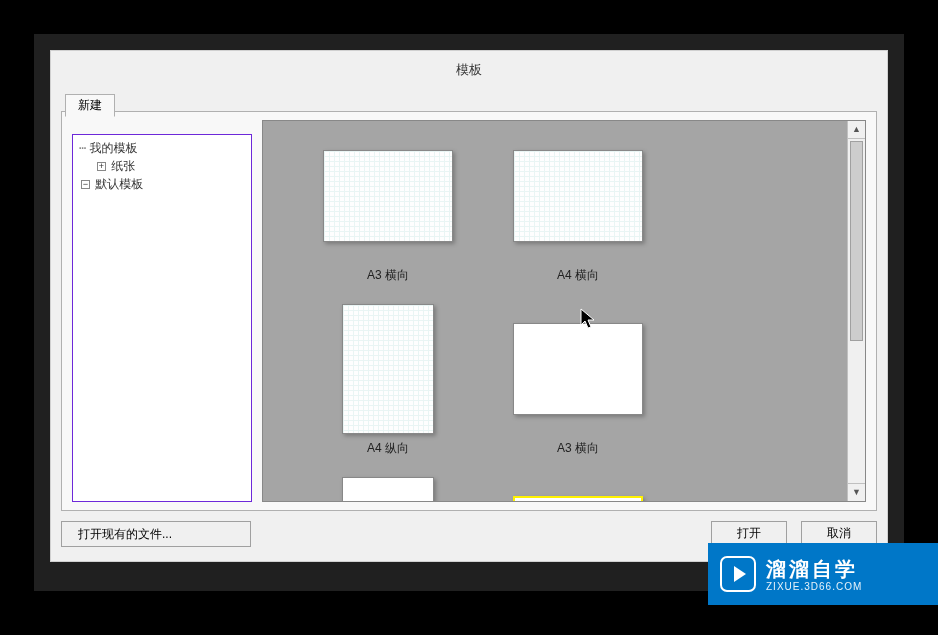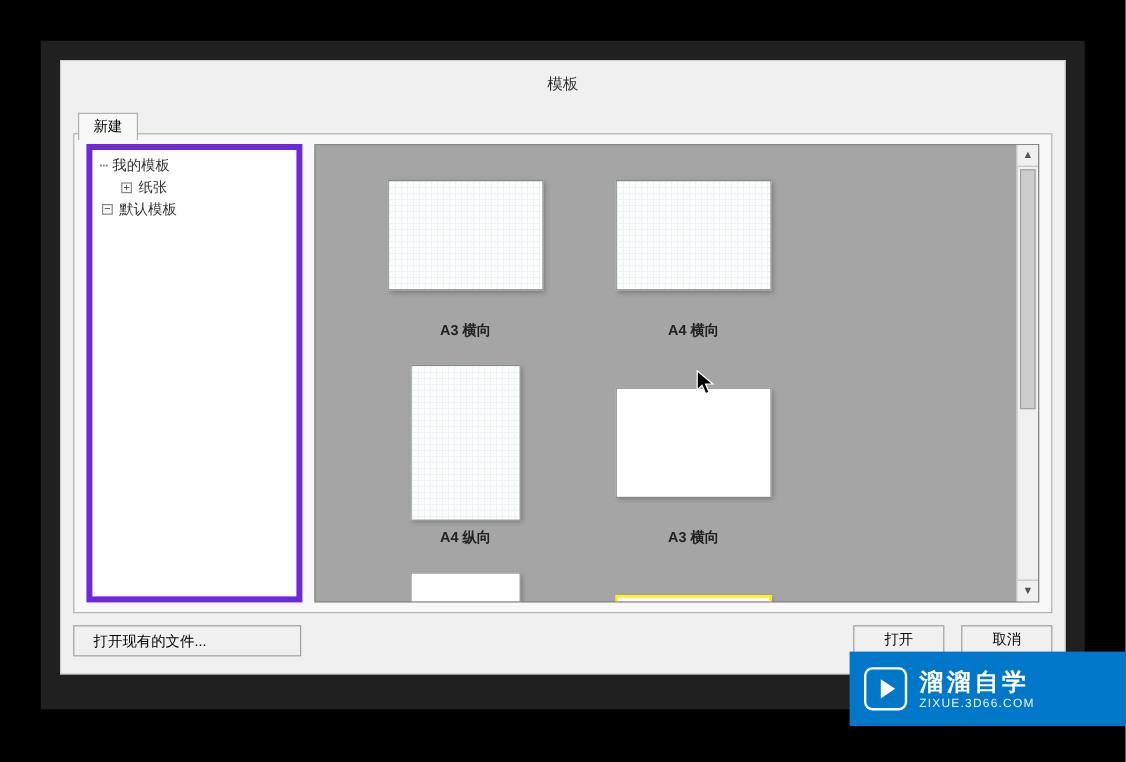--- a/index.html
+++ b/index.html
@@ -62,25 +62,25 @@
       left: 10px;
       top: 60px;
       right: 10px;
       bottom: 50px;
       border: 1px solid #b0b0b0;
       background: #f8f8f8;
     }
     .tree-panel {
       position: absolute;
       left: 10px;
-      top: 8px;
+      top: 22px;
       width: 180px;
       bottom: 8px;
       background: #fff;
-      border: 5px solid #6d28d9;
+      border: 1px solid #6d28d9;
     }
     .tree {
       padding: 4px 6px;
       font-size: 12px;
       line-height: 18px;
       color: #333;
     }
     .tree-row {
       white-space: nowrap;
     }
@@ -155,21 +155,20 @@
       width: 92px;
       height: 130px;
     }
     .thumb.selected {
       border: 2px solid #fff200;
     }
     .template-label {
       margin-top: 6px;
       font-size: 12px;
       color: #222;
-      font-weight: bold;
     }
     .scrollbar {
       position: absolute;
       right: 0;
       top: 0;
       bottom: 0;
       width: 18px;
       background: #f0f0f0;
       border-left: 1px solid #c0c0c0;
     }

